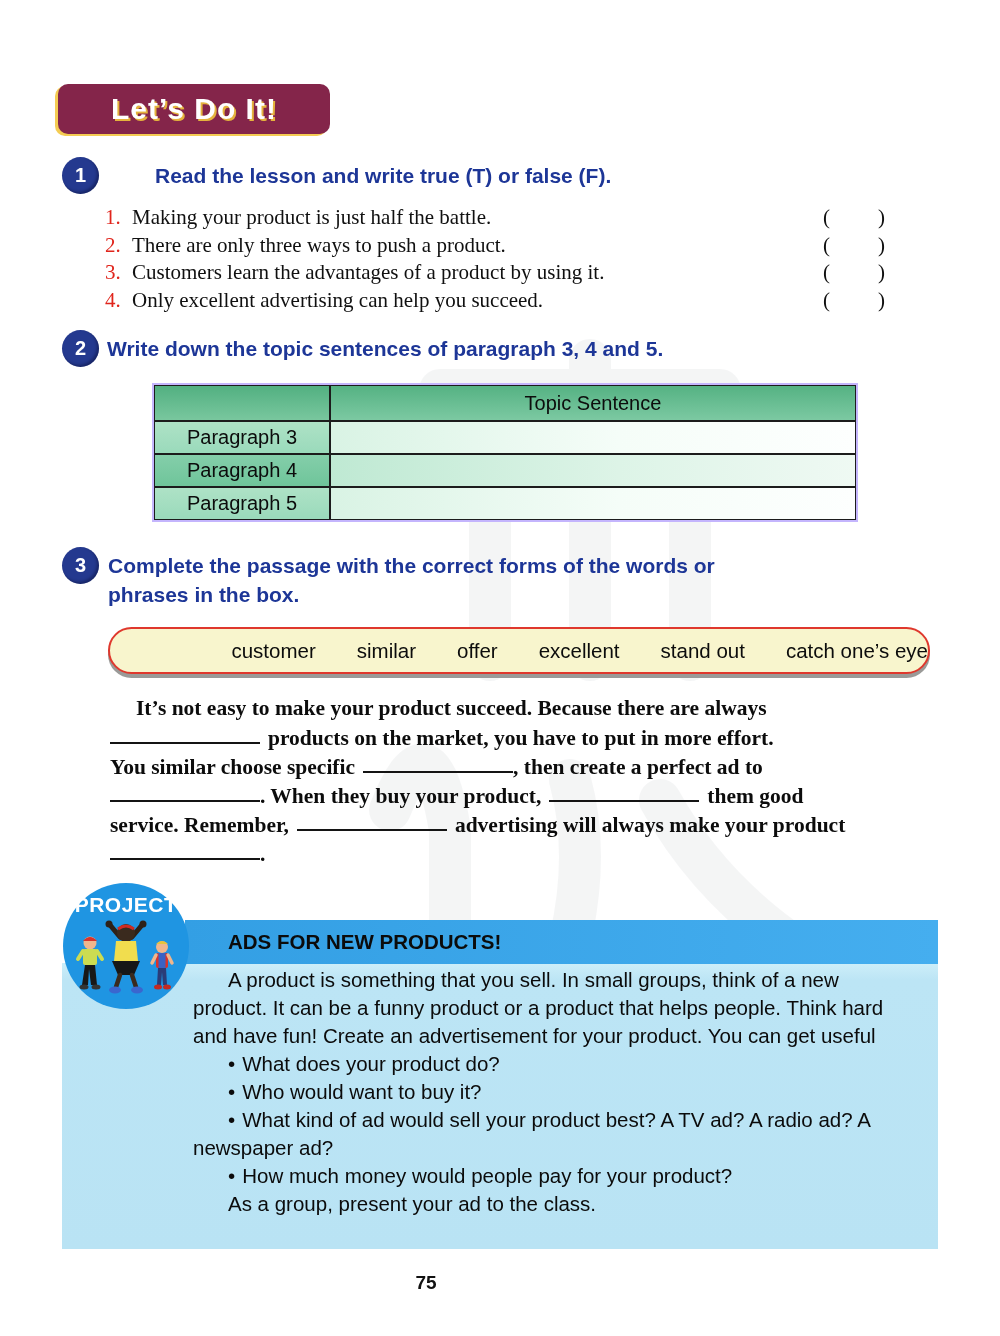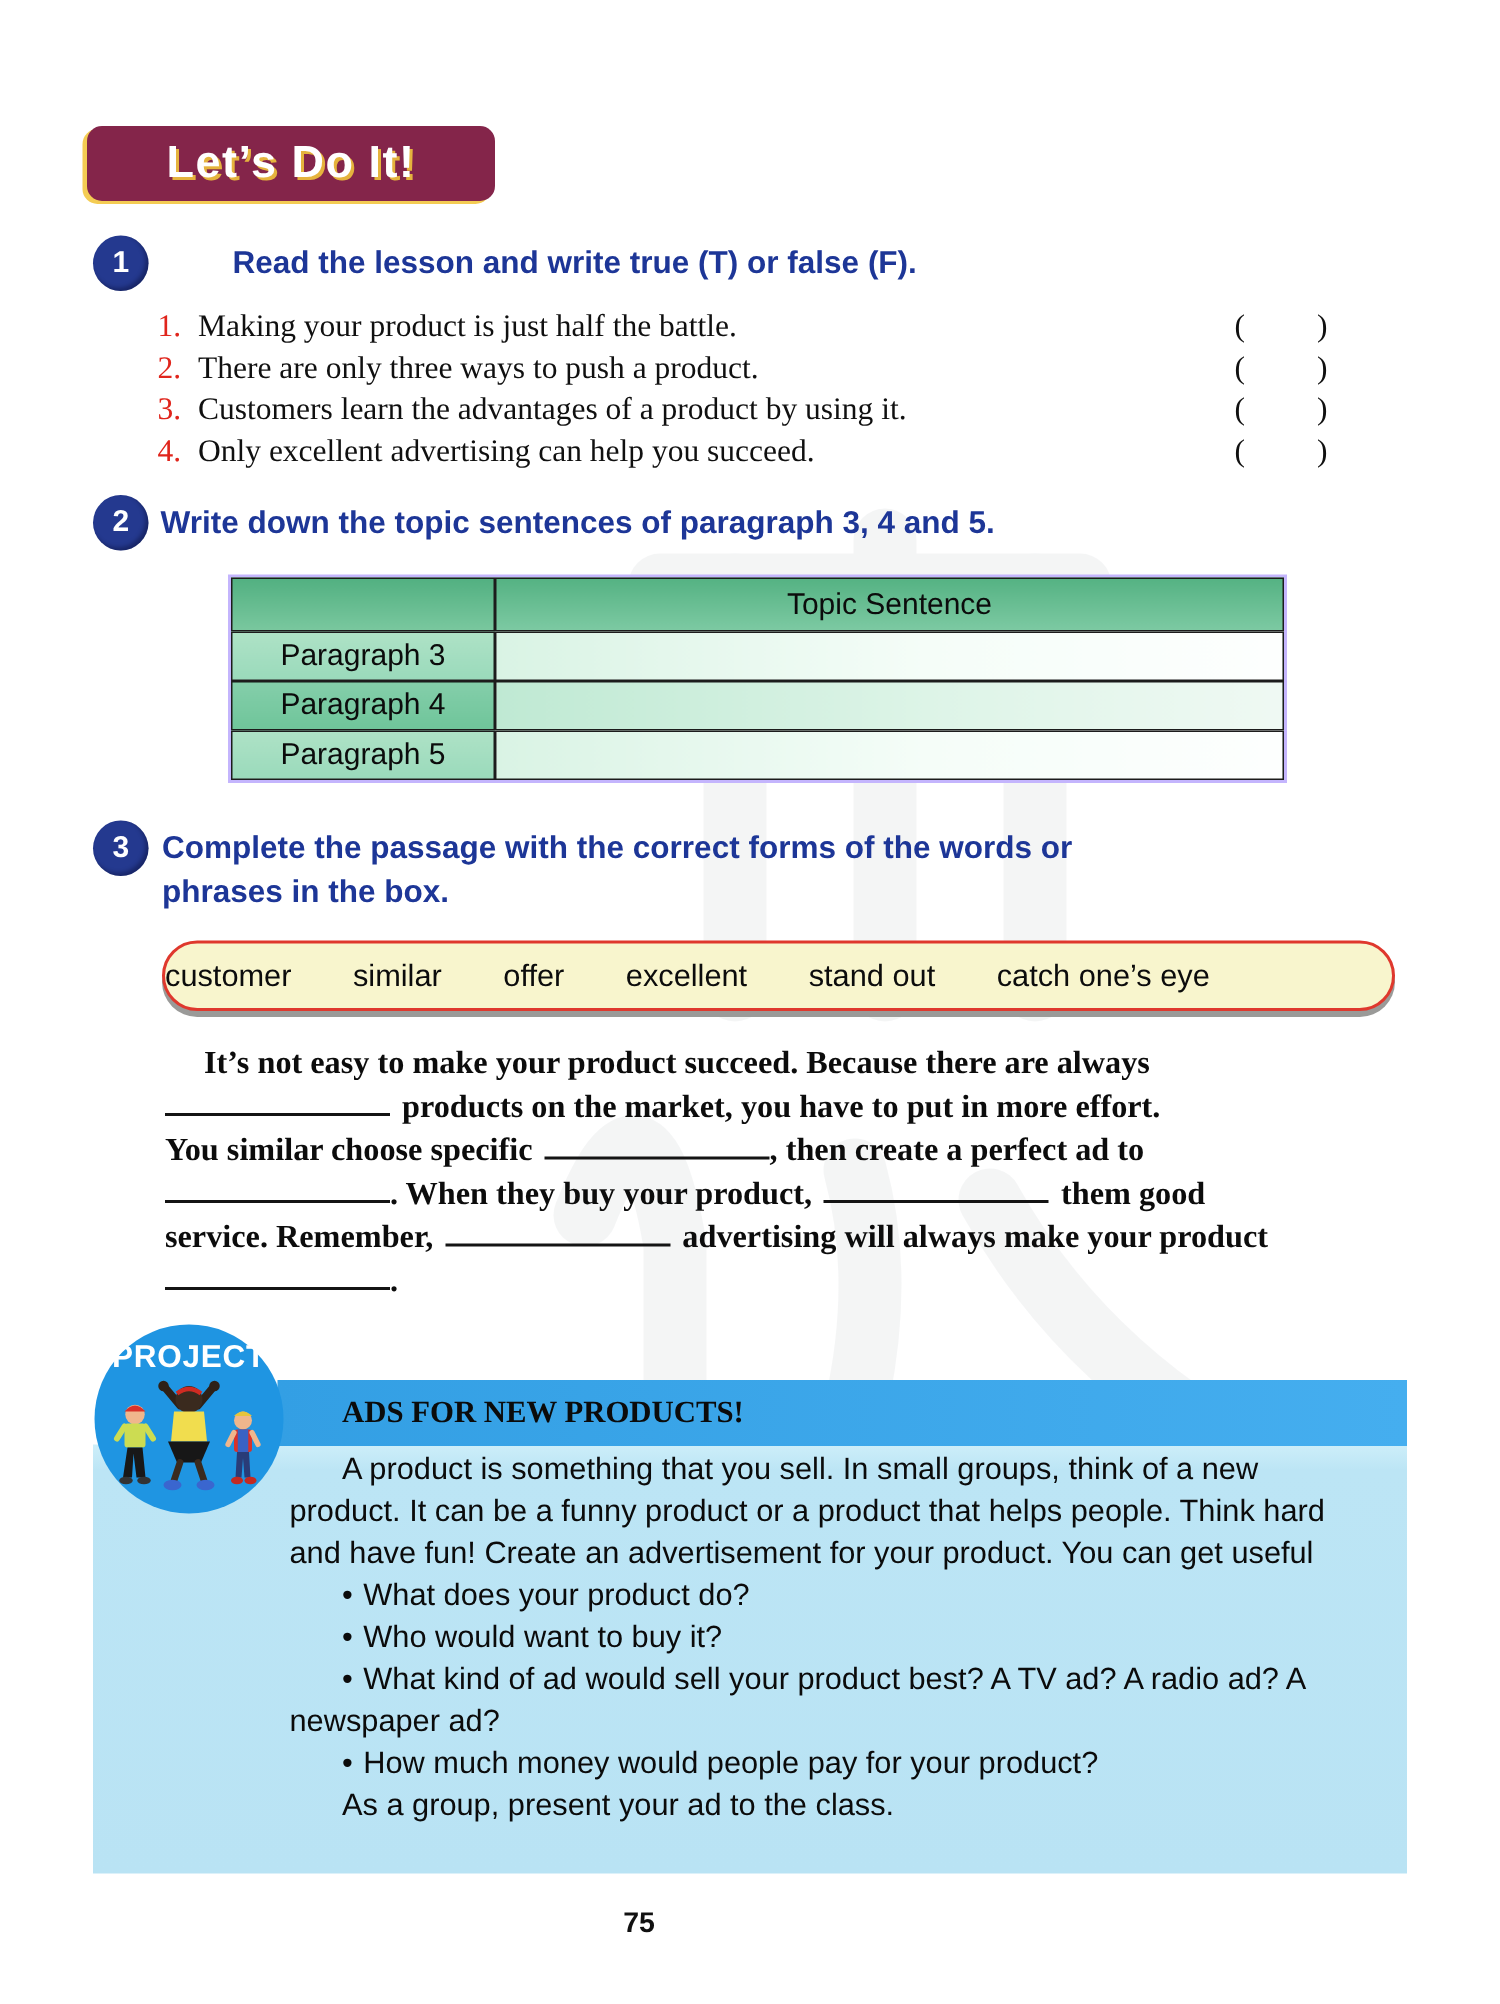--- a/index.html
+++ b/index.html
@@ -60,21 +60,21 @@
   .ts-label-light { background:linear-gradient(180deg,#aee2c6,#9adabb); }
   .ts-label-dark  { background:linear-gradient(180deg,#84ceaa,#6fc59a); }
   .ts-val-light { background:linear-gradient(90deg,#d9f3e4 0%,#f5fdf8 55%,#fdfffe 100%); }
   .ts-val-dark  { background:linear-gradient(90deg,#bfe9d3 0%,#ddf4e7 55%,#eff9f3 100%); }
 
   
   .wordbox {
     left:108px; top:627px; width:822px; height:47px;
     background:#f8f5cd;
     border:2.5px solid #df382d; border-radius:24px;
-    display:flex; align-items:center; justify-content:flex-start; gap:41px;
+    display:flex; align-items:center; justify-content:flex-end; gap:41px;
     box-shadow:0 4px 0 #9a9a98;
   }
   .wordbox span { font-size:20.5px; color:#0c0c0c; }
 
   .passage {
     left:110px; top:695px; width:818px;
     font-family:"Liberation Serif", serif; font-size:21.5px; line-height:27.6px; color:#0c0c0c;font-weight:bold;
   }
   .p-line { white-space:nowrap; }
   .indent1 { padding-left:26px; }
@@ -86,21 +86,21 @@
   .gapL { margin-left:8px; } .gapR { margin-right:8px; }
 
   
   .proj-body {
     left:62px; top:963px; width:876px; height:286px;
     background:linear-gradient(180deg,#cdeef9 0%,#bce5f5 6%,#b9e3f4 100%);
   }
   .proj-bar {
     left:185px; top:920px; width:753px; height:44px;
     background:linear-gradient(90deg,#339fe4,#45aeef);
-    display:flex; align-items:center;font-family:Liberation Serif, serif;
+    display:flex; align-items:center;
   }
   .proj-bar span { margin-left:43px; font-size:20.5px; font-weight:bold; color:#0b0b0b; }
   .proj-circle {
     left:63px; top:883px; width:126px; height:126px; border-radius:50%;
     background:#1f95e2;
     display:flex; flex-direction:column; align-items:center;
   }
   .proj-circle .badge { color:#fff; font-weight:bold; font-size:21px; margin-top:10px; letter-spacing:0.5px; }
   .proj-text { left:193px; top:966px; width:737px; font-size:20.5px; line-height:28px; color:#0b0b0b; }
   .pline { min-height:28px; }

